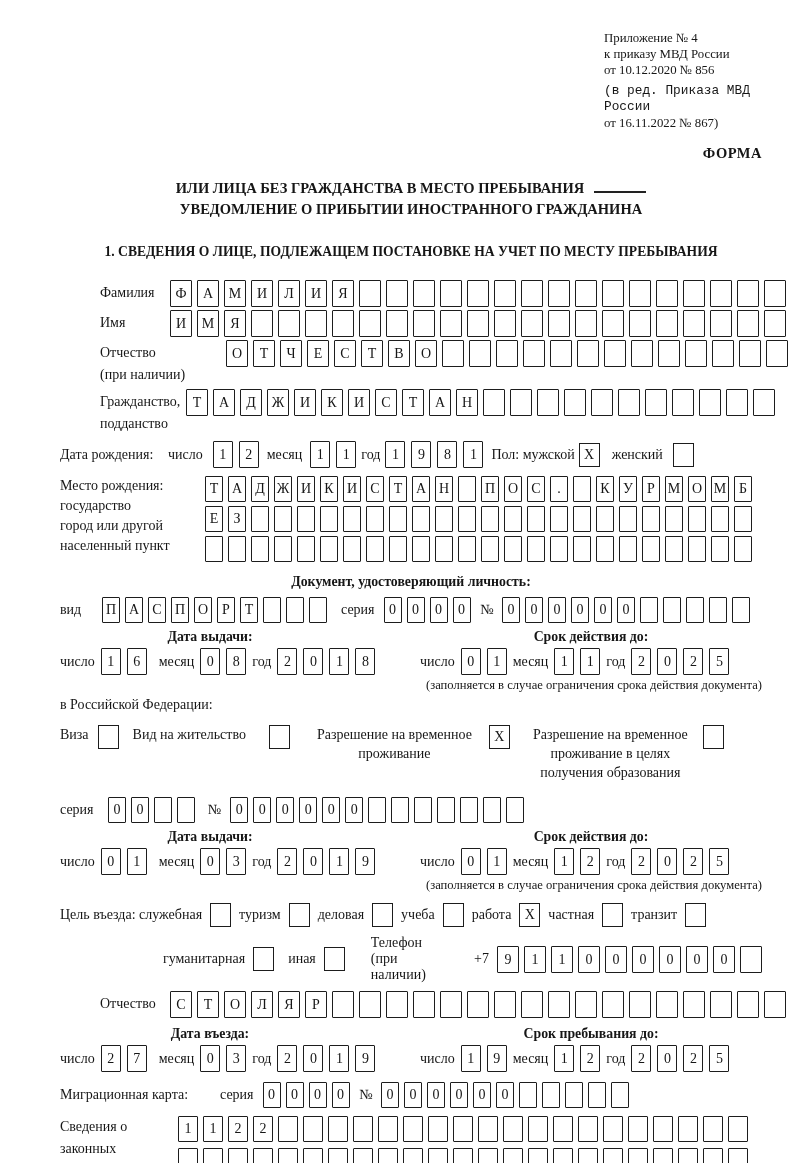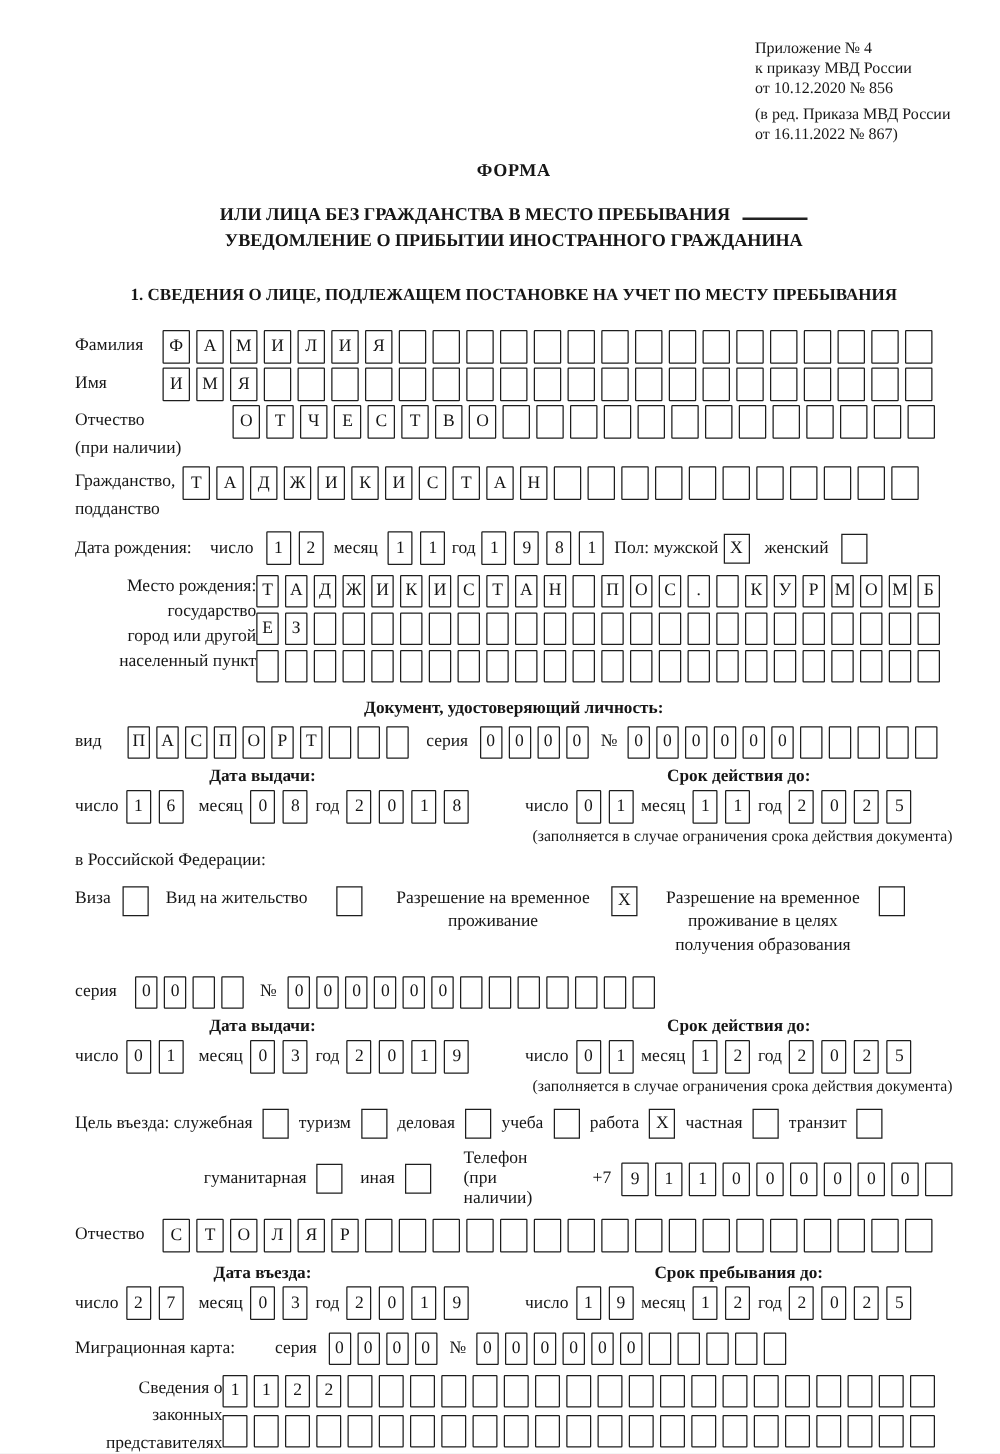--- a/index.html
+++ b/index.html
@@ -2,27 +2,27 @@
 <html><head>
 <meta charset="utf-8">
 <style>
   html,body{margin:0;padding:0;background:#e8e8e8;}
   .page{
     width:800px;height:1163px;background:#ffffff;box-sizing:border-box;
     padding:30px 38px 0 60px;overflow:hidden;position:relative;
     font-family:"Liberation Serif","DejaVu Serif",serif;color:#161616;font-size:14px;
   }
   .right-block{width:158px;margin-left:auto;font-size:12.8px;line-height:16px;}
-  .right-block .rev{margin-top:5px;}
-  .forma{text-align:center;font-weight:bold;font-size:14.5px;margin-top:14px;letter-spacing:.5px;}
+  .right-block .rev{margin-top:5px;font-family:Liberation Mono, monospace;}
+  .forma{text-align:right;font-weight:bold;font-size:14.5px;margin-top:14px;letter-spacing:.5px;}
   .title{text-align:center;font-weight:bold;font-size:14.5px;line-height:21px;margin-top:16px;}
   .title .uline{display:inline-block;width:52px;border-bottom:2px solid #222;height:12px;margin-left:10px;}
   .sec-head{text-align:center;font-weight:bold;font-size:13.6px;margin-top:24px;margin-bottom:20px;}
   .frow{display:flex;align-items:flex-start;margin-bottom:3px;}
-  .flabel{flex:0 0 auto;line-height:26px;}
+  .flabel{flex:0 0 auto;line-height:26px;margin-left:40px;}
   .sub{line-height:17px;}
   .cells{display:flex;gap:5px;flex:0 0 auto;}
   .cells .c{
     box-sizing:content-box;width:20px;height:25px;border:1.5px solid #1d1d1d;border-radius:1px;
     text-align:center;font-size:14px;line-height:25px;background:#fff;
   }
   .cells.sm .c{width:16px;height:24px;line-height:24px;}
   .cells.md .c{width:18px;height:24px;line-height:24px;}
   .cells.dt{gap:6px;}
   .cells.dt .c{width:18px;}
@@ -35,21 +35,21 @@
   .dates{display:flex;margin-top:6px;}
   .dcol-l{flex:0 0 360px;}
   .dcol-r{flex:1;}
   .dhead{font-weight:bold;font-size:13.8px;text-align:center;margin-bottom:3px;}
   .dcol-l .dhead{width:300px;}
   .drow{display:flex;align-items:center;gap:6px;}
   .note{font-size:12.6px;text-align:right;margin-top:3px;}
   .plain{line-height:20px;margin-top:8px;}
   .opts{display:flex;align-items:flex-start;gap:9px;margin-top:10px;}
   .optlbl{white-space:pre-line;text-align:center;line-height:19px;}
-  .mlcol{white-space:pre-line;line-height:27px;flex:0 0 auto;text-align:right;}
+  .mlcol{white-space:pre-line;line-height:27px;flex:0 0 auto;}
   .pob-rows .cells{margin-bottom:4px;}
   .purpose-row{display:flex;align-items:center;gap:8px;margin-top:10px;flex-wrap:nowrap;}
   .purpose-row2{display:flex;align-items:center;gap:8px;margin-top:8px;margin-left:103px;}
 </style>
 </head>
 <body>
 
 <div class="page">
 
   <div class="right-block">

